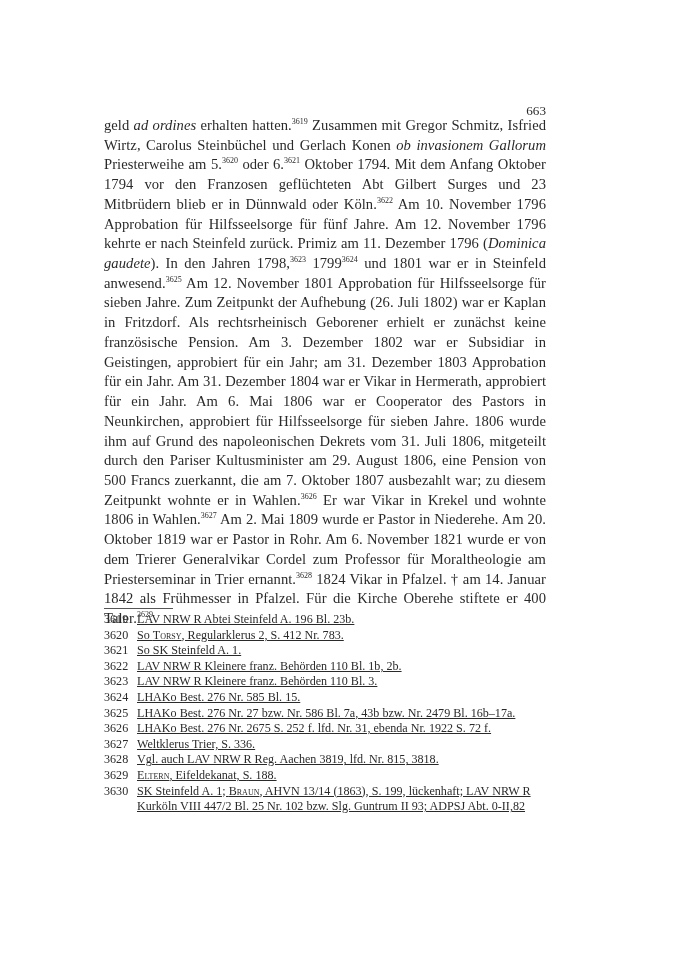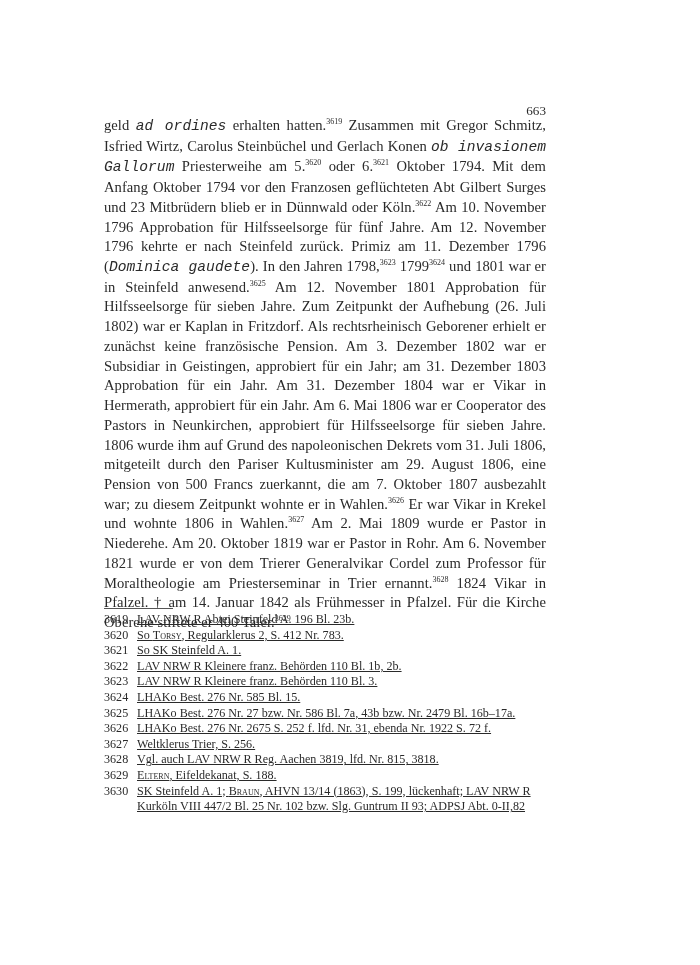--- a/index.html
+++ b/index.html
@@ -14,21 +14,21 @@
   .body-text p { margin:0; }
   .body-text p.indent { text-indent:12px; }
   sup { font-size:8px; vertical-align:0; position:relative; top:-6px; line-height:0; letter-spacing:0; }
   .spaced { letter-spacing:2.9px; }
   .sc { font-variant:small-caps; }
   .rule { position:absolute; top:608px; left:0; width:69px; height:0; border-top:1px solid #555; }
   .footnotes { position:absolute; top:612px; left:0; width:442px; font-size:12.1px; line-height:15.6px; }
   .fn { display:flex; }
   .fn .num { width:33px; flex:0 0 33px; }
   .fn .txt { flex:1;text-decoration:underline; }
-  i { font-style:italic;font-family:Liberation Mono, monospace; }
+  i { font-style:italic; }
 </style>
 </head>
 <body>
 
 <div class="page">
 
   <div class="running-head">
     <span class="pageno">663</span>
   </div>
 
@@ -66,21 +66,21 @@
       <div class="fn">
         <span class="num">3625</span>
         <span class="txt">LHAKo Best. 276 Nr. 27 bzw. Nr. 586 Bl. 7a, 43b bzw. Nr. 2479 Bl. 16b–17a.</span>
       </div>
       <div class="fn">
         <span class="num">3626</span>
         <span class="txt">LHAKo Best. 276 Nr. 2675 S. 252 f. lfd. Nr. 31, ebenda Nr. 1922 S. 72 f.</span>
       </div>
       <div class="fn">
         <span class="num">3627</span>
-        <span class="txt">Weltklerus Trier, S. 256.</span>
+        <span class="txt">Weltklerus Trier, S. 336.</span>
       </div>
       <div class="fn">
         <span class="num">3628</span>
         <span class="txt">Vgl. auch LAV NRW R Reg. Aachen 3819, lfd. Nr. 815, 3818.</span>
       </div>
       <div class="fn">
         <span class="num">3629</span>
         <span class="txt"><span></span><span class="sc">Eltern</span><span>, Eifeldekanat, S. 188.</span></span>
       </div>
       <div class="fn">

